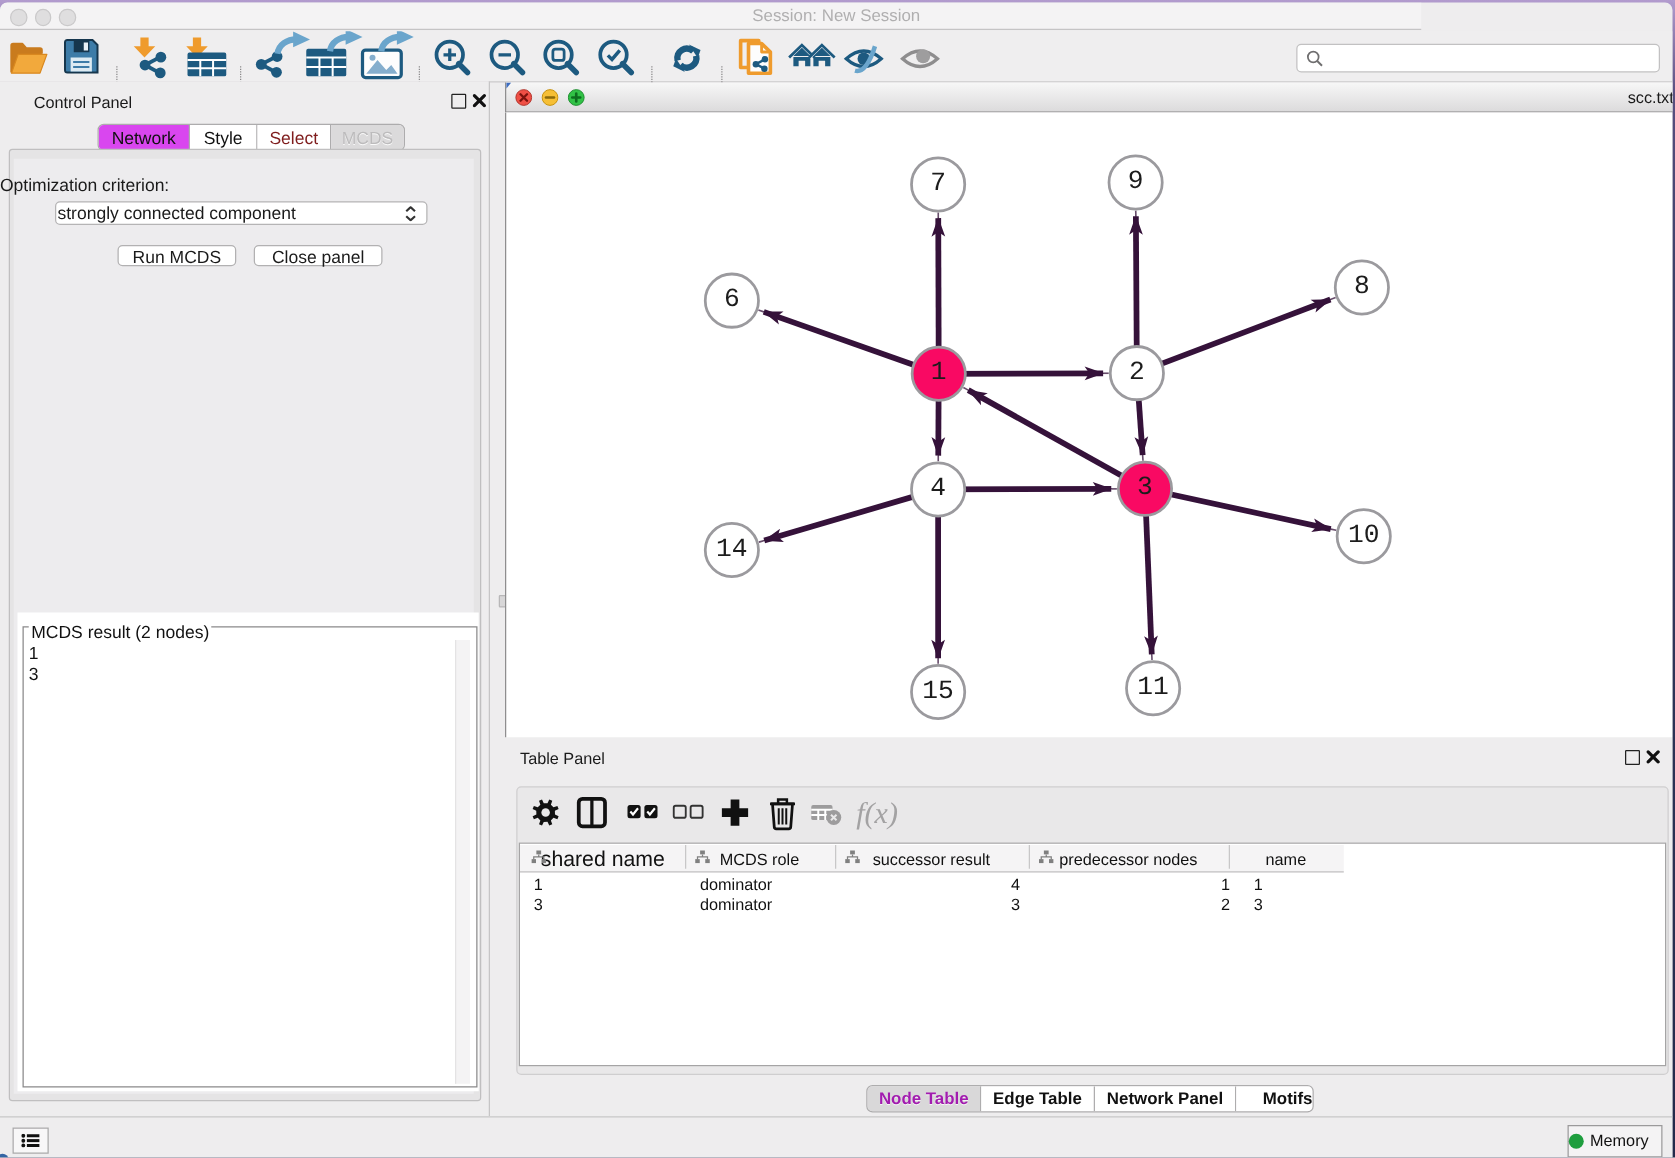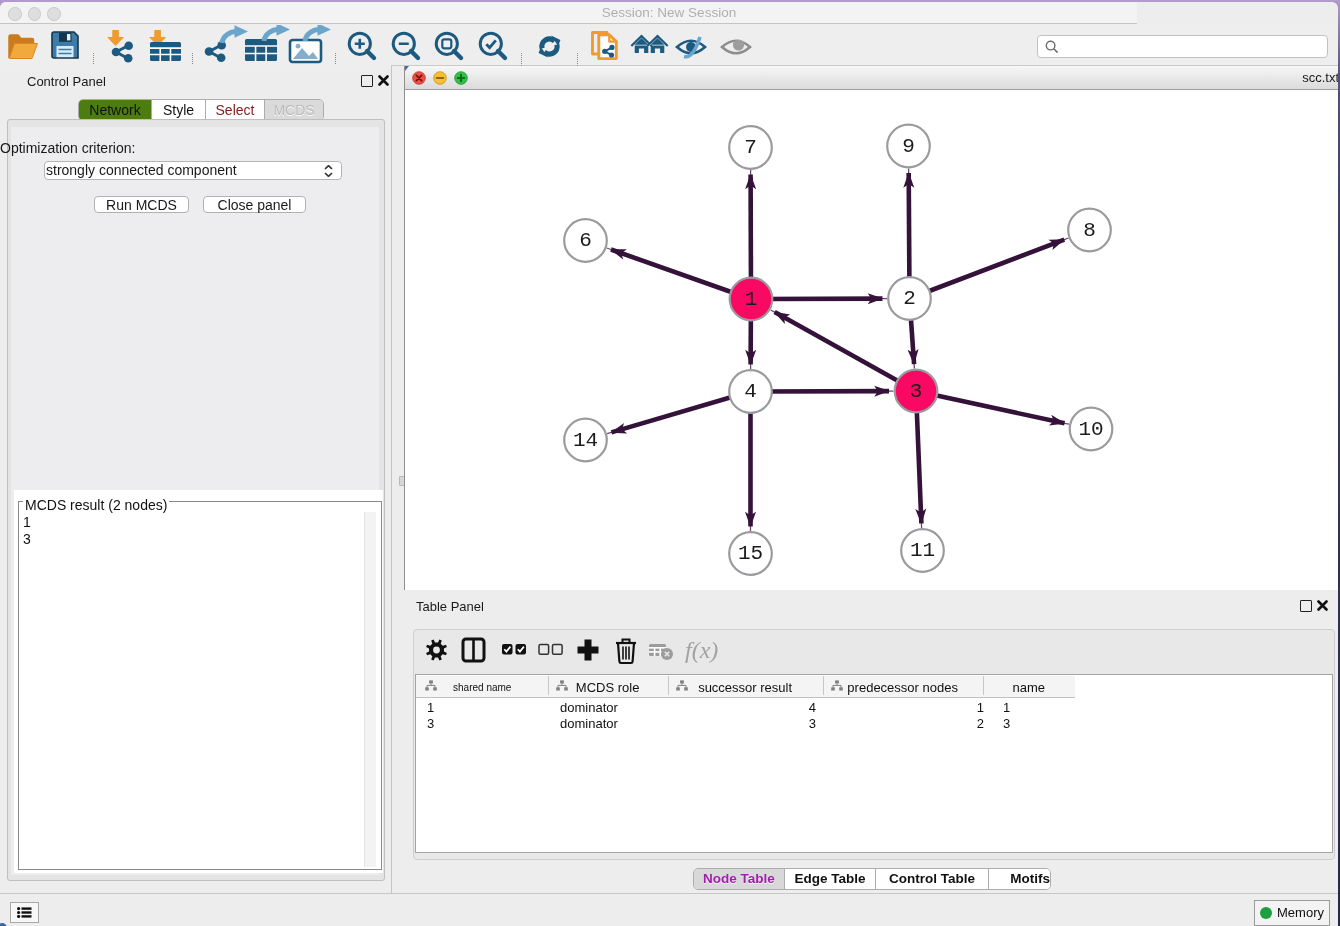--- a/index.html
+++ b/index.html
@@ -146,21 +146,21 @@
         </svg>
       </div>
     </div>
  <div style="position:absolute;left:0;top:63px;width:391px;height:828px;background:#eeedee;border-right:1px solid #c6c5c6">
       <div style="position:absolute;left:27px;top:9px;font-size:13px;color:#1a1a1a">Control Panel</div>
       <div style="position:absolute;left:361px;top:10px;width:10px;height:10px;border:1.4px solid #222;border-radius:1px"></div>
       <svg style="position:absolute;left:378px;top:10px" width="11" height="11" viewBox="0 0 11 11">
         <path d="M1.5,1.5 L9.5,9.5 M9.5,1.5 L1.5,9.5" stroke="#111" stroke-width="2.6" stroke-linecap="round"></path>
       </svg>
       <div style="position:absolute;left:78px;top:34px;width:244px;height:20px;border:1px solid #adacad;border-radius:5px;overflow:hidden;display:flex">
-        <div style="width:73px;height:20px;background:#4d7c0f;border-right:1px solid #adacad;color:#111;font-size:14px;text-align:center;line-height:20px;box-sizing:border-box">Network</div>
+        <div style="width:73px;height:20px;background:#d946ef;border-right:1px solid #adacad;color:#111;font-size:14px;text-align:center;line-height:20px;box-sizing:border-box">Network</div>
         <div style="width:54px;height:20px;background:#fff;border-right:1px solid #adacad;color:#111;font-size:14px;text-align:center;line-height:20px;box-sizing:border-box">Style</div>
         <div style="width:59px;height:36px;background:#fff;border-right:1px solid #adacad;color:#7f1d1d;font-size:14px;text-align:center;line-height:20px;box-sizing:border-box">Select</div>
         <div style="width:58px;height:20px;background:#dbdadb;color:#bcbbbc;text-shadow:0 1px 0 #fafafa;font-size:14px;text-align:center;line-height:20px;box-sizing:border-box">MCDS</div>
       </div>
       <div style="position:absolute;left:7px;top:54px;width:376px;height:760px;background:#e5e4e5;border:1px solid #c0bfc0;border-radius:3px"></div>
       <div style="position:absolute;left:11px;top:62px;width:368px;height:748px;background:#edecee"></div>
       <div style="position:absolute;left:0px;top:75px;width:391px;font-size:14px;color:#1a1a1a">Optimization criterion:</div>
       <div style="position:absolute;left:44px;top:96px;width:295px;height:17px;background:#fff;border:1px solid #b5b4b5;border-radius:4px;font-size:14px;color:#1a1a1a;line-height:17px;padding-left:1px">strongly connected component<svg style="position:absolute;right:7px;top:2.5px" width="11" height="12" viewBox="0 0 11 12">
           <path d="M2,4 L5.5,0.7 L9,4" fill="none" stroke="#333" stroke-width="1.7"></path>
           <path d="M2,8 L5.5,11.3 L9,8" fill="none" stroke="#333" stroke-width="1.7"></path>
@@ -283,21 +283,21 @@
           <line x1="0" y1="7.92" x2="17" y2="7.92" stroke="#fff" stroke-width="1.6"></line>
           <line x1="5.61" y1="3.84" x2="5.61" y2="12" stroke="#fff" stroke-width="1.6"></line>
           <line x1="11.22" y1="3.84" x2="11.22" y2="12" stroke="#fff" stroke-width="1.6"></line>
         </g>
         <circle cx="263" cy="23" r="6" fill="#9d9c9d"></circle>
         <path d="M260.8,20.8 L265.2,25.2 M265.2,20.8 L260.8,25.2" stroke="#e9e8e9" stroke-width="1.6"></path>
         <text x="281" y="27" font-family="'Liberation Serif',serif" font-style="italic" font-size="24" fill="#a3a2a3">f(x)</text>
       </svg>
       <div style="position:absolute;left:11px;top:84px;width:916px;height:177px;background:#fff;border:1px solid #a5a4a5"></div>
       <div style="position:absolute;left:12px;top:86px;width:659px;height:21px;background:#f5f4f5;border-bottom:1px solid #c2c1c2"></div>
-      <div style="position:absolute;left:13px;top:86.5px;width:130.5px;height:21px;font-size:10px;color:#111;text-align:center;line-height:21px">shared name</div>
+      <div style="position:absolute;left:13px;top:86.5px;width:130.5px;height:21px;font-size:17px;color:#111;text-align:center;line-height:21px">shared name</div>
       <svg style="position:absolute;left:21px;top:90px" width="12.0" height="11.0" viewBox="0 0 12 11">
         <rect x="4.1" y="0.4" width="3.8" height="3.1" fill="#808080"></rect>
         <path d="M6,3.5 V5.4 M2,7.5 V5.4 H10 V7.5" stroke="#808080" stroke-width="1" fill="none"></path>
         <rect x="0.2" y="7.3" width="3.6" height="3.2" fill="#808080"></rect>
         <rect x="8.2" y="7.3" width="3.6" height="3.2" fill="#808080"></rect>
       </svg>
       <div style="position:absolute;left:143.5px;top:86px;height:19px;border-left:1px solid #c8c7c8"></div>
       <div style="position:absolute;left:143.5px;top:86.5px;width:120.19999999999999px;height:21px;font-size:13px;color:#111;text-align:center;line-height:21px">MCDS role</div>
       <svg style="position:absolute;left:151.5px;top:90px" width="12.0" height="11.0" viewBox="0 0 12 11">
         <rect x="4.1" y="0.4" width="3.8" height="3.1" fill="#808080"></rect>
@@ -329,31 +329,31 @@
       <div style="position:absolute;left:418px;top:110px;width:162px;font-size:13px;color:#111;text-align:right">1</div>
       <div style="position:absolute;left:599px;top:110px;font-size:13px;color:#111">1</div>
       <div style="position:absolute;left:23px;top:126px;font-size:13px;color:#111">3</div>
       <div style="position:absolute;left:156px;top:126px;font-size:13px;color:#111">dominator</div>
       <div style="position:absolute;left:263px;top:126px;width:149px;font-size:13px;color:#111;text-align:right">3</div>
       <div style="position:absolute;left:418px;top:126px;width:162px;font-size:13px;color:#111;text-align:right">2</div>
       <div style="position:absolute;left:599px;top:126px;font-size:13px;color:#111">3</div>
       <div style="position:absolute;left:289px;top:278px;width:356px;height:20px;border:1px solid #aeadae;border-radius:5px;overflow:hidden;display:flex">
         <div style="width:91px;height:20px;background:#d9d8d9;border-right:1px solid #aeadae;color:#a21caf;text-shadow:0 1px 0 #f5f5f5;font-size:13.5px;font-weight:bold;text-align:center;line-height:20px;box-sizing:border-box">Node Table</div>
         <div style="width:91px;height:20px;background:#fff;border-right:1px solid #aeadae;color:#111;font-size:13.5px;font-weight:bold;text-align:center;line-height:20px;box-sizing:border-box">Edge Table</div>
-        <div style="width:113px;height:20px;background:#fff;border-right:1px solid #aeadae;color:#111;font-size:13.5px;font-weight:bold;text-align:center;line-height:20px;box-sizing:border-box">Control Table</div>
+        <div style="width:113px;height:20px;background:#fff;border-right:1px solid #aeadae;color:#111;font-size:13.5px;font-weight:bold;text-align:center;line-height:20px;box-sizing:border-box">Network Panel</div>
         <div style="width:61px;height:20px;background:#fff;color:#111;font-size:13.5px;font-weight:bold;text-align:right;line-height:20px;box-sizing:border-box">Motifs</div>
       </div>
     </div>
  <div style="position:absolute;left:0;top:891px;width:1338px;height:35px;background:#eeedee;border-top:1px solid #c8c7c8">
       <div style="position:absolute;left:10px;top:8px;width:27px;height:19px;background:#f8f7f8;border:1px solid #a9a8a9">
         <svg style="position:absolute;left:6px;top:4px" width="15" height="11" viewBox="0 0 15 11">
           <circle cx="1.6" cy="1.6" r="1.6" fill="#111"></circle>
           <circle cx="1.6" cy="5.5" r="1.6" fill="#111"></circle>
           <circle cx="1.6" cy="9.4" r="1.6" fill="#111"></circle>
           <rect x="4.5" y="0.4" width="10" height="2.4" fill="#111"></rect>
           <rect x="4.5" y="4.3" width="10" height="2.4" fill="#111"></rect>
           <rect x="4.5" y="8.2" width="10" height="2.4" fill="#111"></rect>
         </svg>
       </div>
-      <div style="position:absolute;left:1254px;top:6px;width:74px;height:24px;background:#f4f3f4;border:1px solid #9b9a9b;font-size:13px;color:#111;text-align:center;line-height:24px"><span style="display:inline-block;width:12px;height:12px;border-radius:50%;background:#1e9e3e;vertical-align:-1.5px;margin-right:5px"></span>Memory</div>
+      <div style="position:absolute;left:1254px;top:6px;width:74px;height:24px;background:#f4f3f4;border:1px solid #9b9a9b;font-size:13px;color:#111;line-height:24px"><span style="display:inline-block;width:12px;height:12px;border-radius:50%;background:#1e9e3e;vertical-align:-1.5px;margin-right:5px"></span>Memory</div>
       <div style="position:absolute;left:-3px;top:29px;width:10px;height:10px;border-radius:50%;background:#3465a4"></div>
     </div>
 </div>
 
 </body></html>

